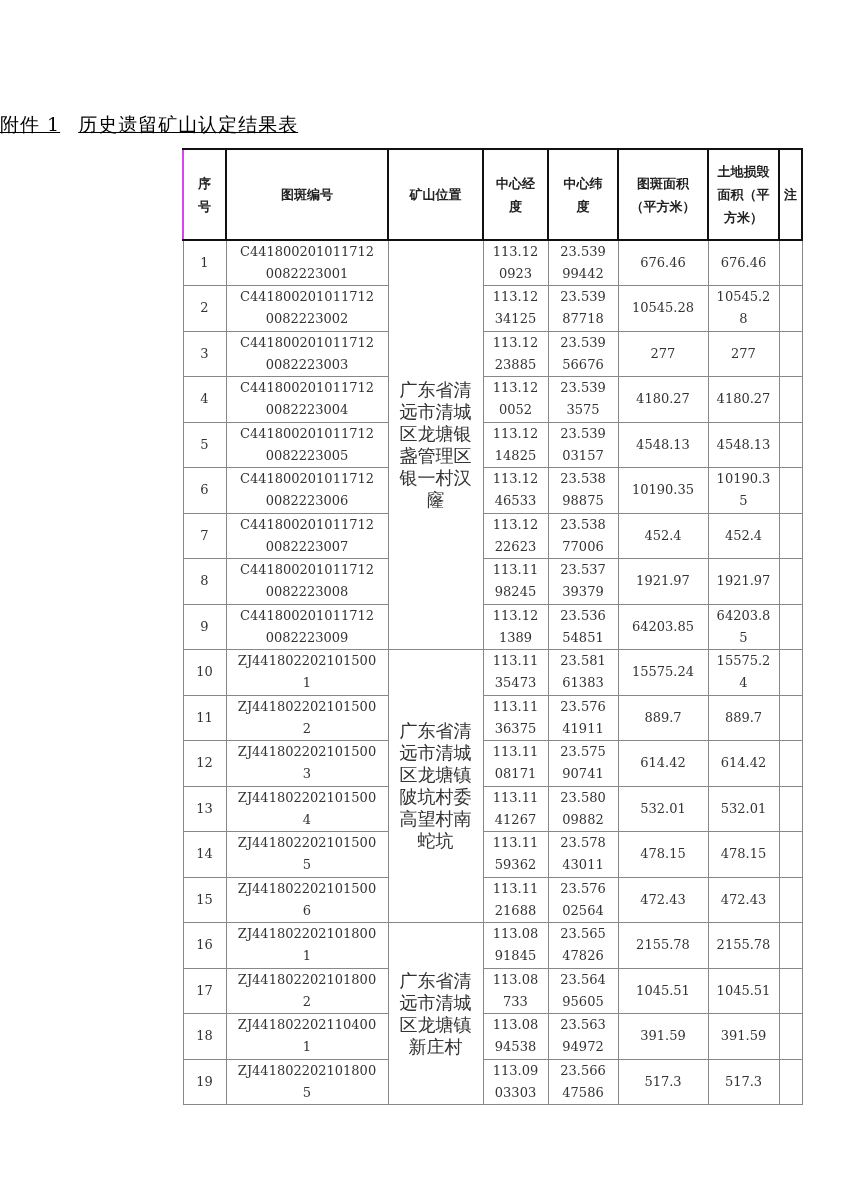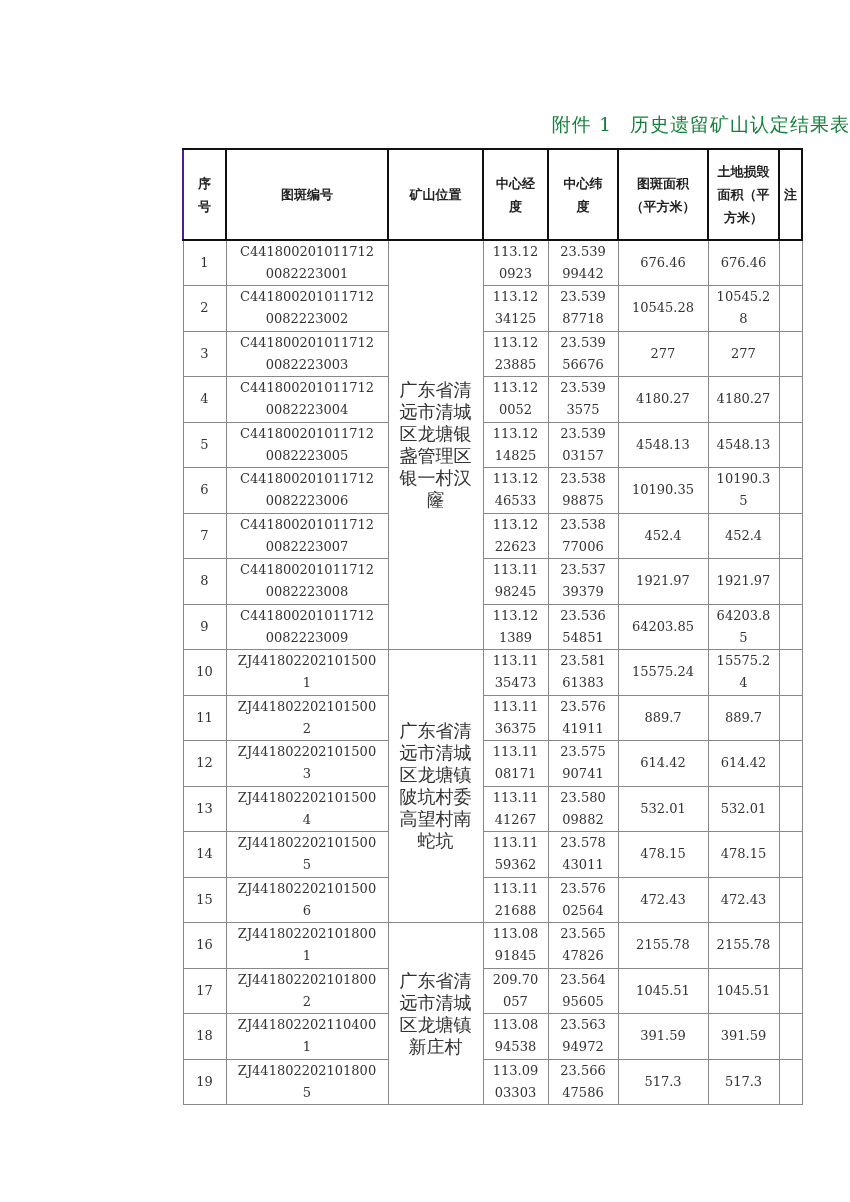--- a/index.html
+++ b/index.html
@@ -1,28 +1,28 @@
 <!DOCTYPE html>
 <html><head>
 <meta charset="utf-8">
 <style>
   html, body { margin: 0; padding: 0; background: #ffffff; }
   body { width: 850px; height: 1202px; position: relative; overflow: hidden;
          font-family: "DejaVu Serif", "Liberation Serif", serif; color: #222; }
-  .title { position: absolute; top: 112px; left: 0; width: 850px; text-align: right;
-           font-size: 19px; letter-spacing: 1px; color: #15803d; }
+  .title { position: absolute; top: 112px; left: 0; width: 850px; text-align: left;
+           font-size: 19px; letter-spacing: 1px; color: #000000; text-decoration: underline; }
   .title .num { margin-right: 18px; }
   table.main { position: absolute; top: 148px; left: 182px; border-collapse: collapse;
                table-layout: fixed; font-size: 13px; }
   table.main td, table.main th { border: 1px solid #888; text-align: center; vertical-align: middle;
                padding: 0; line-height: 22px; font-weight: normal; overflow: hidden; }
   table.main thead th { border-top: 2px solid #111; border-bottom: 2px solid #111; height: 89px;
                font-family: "DejaVu Sans", "Liberation Sans", sans-serif; font-size: 13px;
                font-weight: bold; line-height: 23px; color: #222; }
-  table.main thead th:first-child { border-left: 2px solid #4c1d95; }
+  table.main thead th:first-child { border-left: 2px solid #d946ef; }
   table.main thead th { border-left: 2px solid #111; border-right: 2px solid #111; }
   table.main tbody td { color: #333; }
   table.main tbody tr:last-child td { border-bottom: 1px solid #888; }
   .loc { font-family: "DejaVu Sans", "Liberation Sans", sans-serif; font-size: 18px; line-height: 22px; padding: 0 4px !important; }
   .wrap { word-break: break-all; }
   .code { font-size: 13px; }
 </style>
 </head>
 <body>
 
@@ -197,21 +197,21 @@
         <td class="loc wrap" rowspan="4">广东省清远市清城区龙塘镇新庄村</td>
         <td class="wrap" style="padding: 0px 7px;">113.0891845</td>
         <td class="wrap" style="padding: 0px 11px;">23.56547826</td>
         <td>2155.78</td>
         <td class="wrap" style="padding: 0px 8px;">2155.78</td>
         <td></td>
       </tr>
       <tr style="height: 45.5px;">
         <td>17</td>
         <td class="wrap code" style="padding: 0px 10px;">ZJ4418022021018002</td>
-        <td class="wrap" style="padding: 0px 7px;">209.70057</td>
+        <td class="wrap" style="padding: 0px 7px;">113.08733</td>
         <td class="wrap" style="padding: 0px 11px;">23.56495605</td>
         <td>1045.51</td>
         <td class="wrap" style="padding: 0px 8px;">1045.51</td>
         <td></td>
       </tr>
       <tr style="height: 45.5px;">
         <td>18</td>
         <td class="wrap code" style="padding: 0px 10px;">ZJ4418022021104001</td>
         <td class="wrap" style="padding: 0px 7px;">113.0894538</td>
         <td class="wrap" style="padding: 0px 11px;">23.56394972</td>

